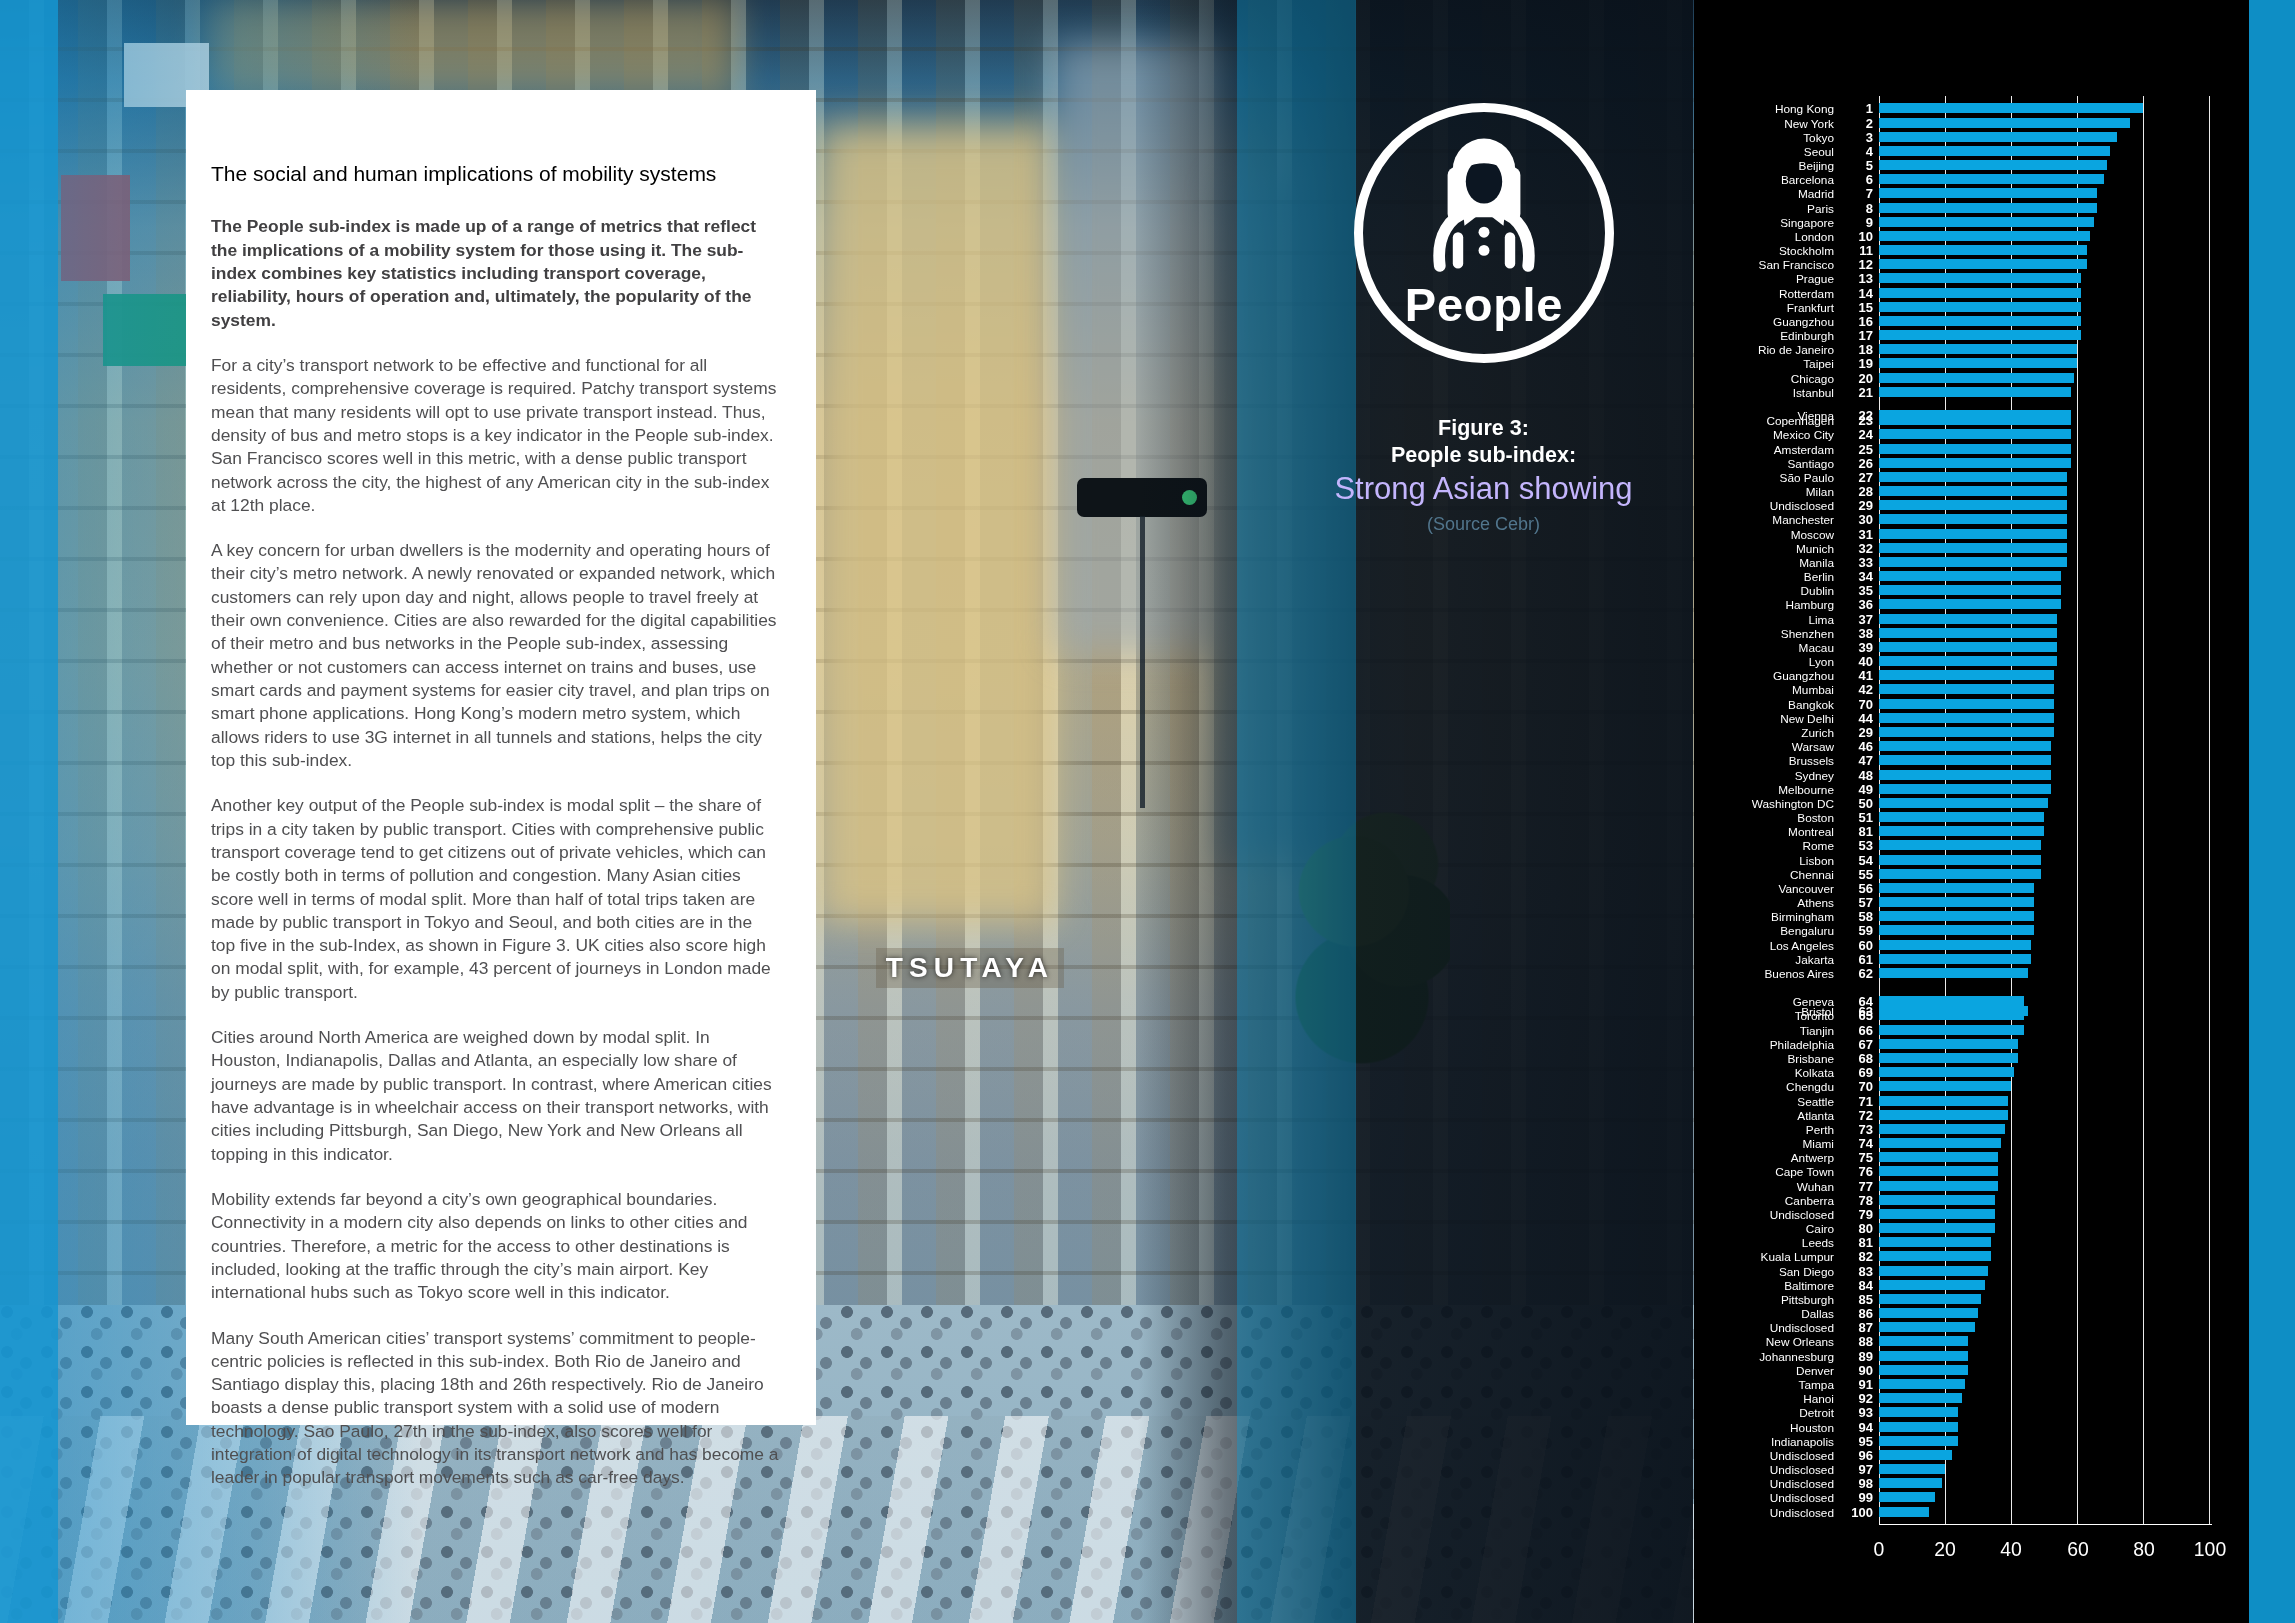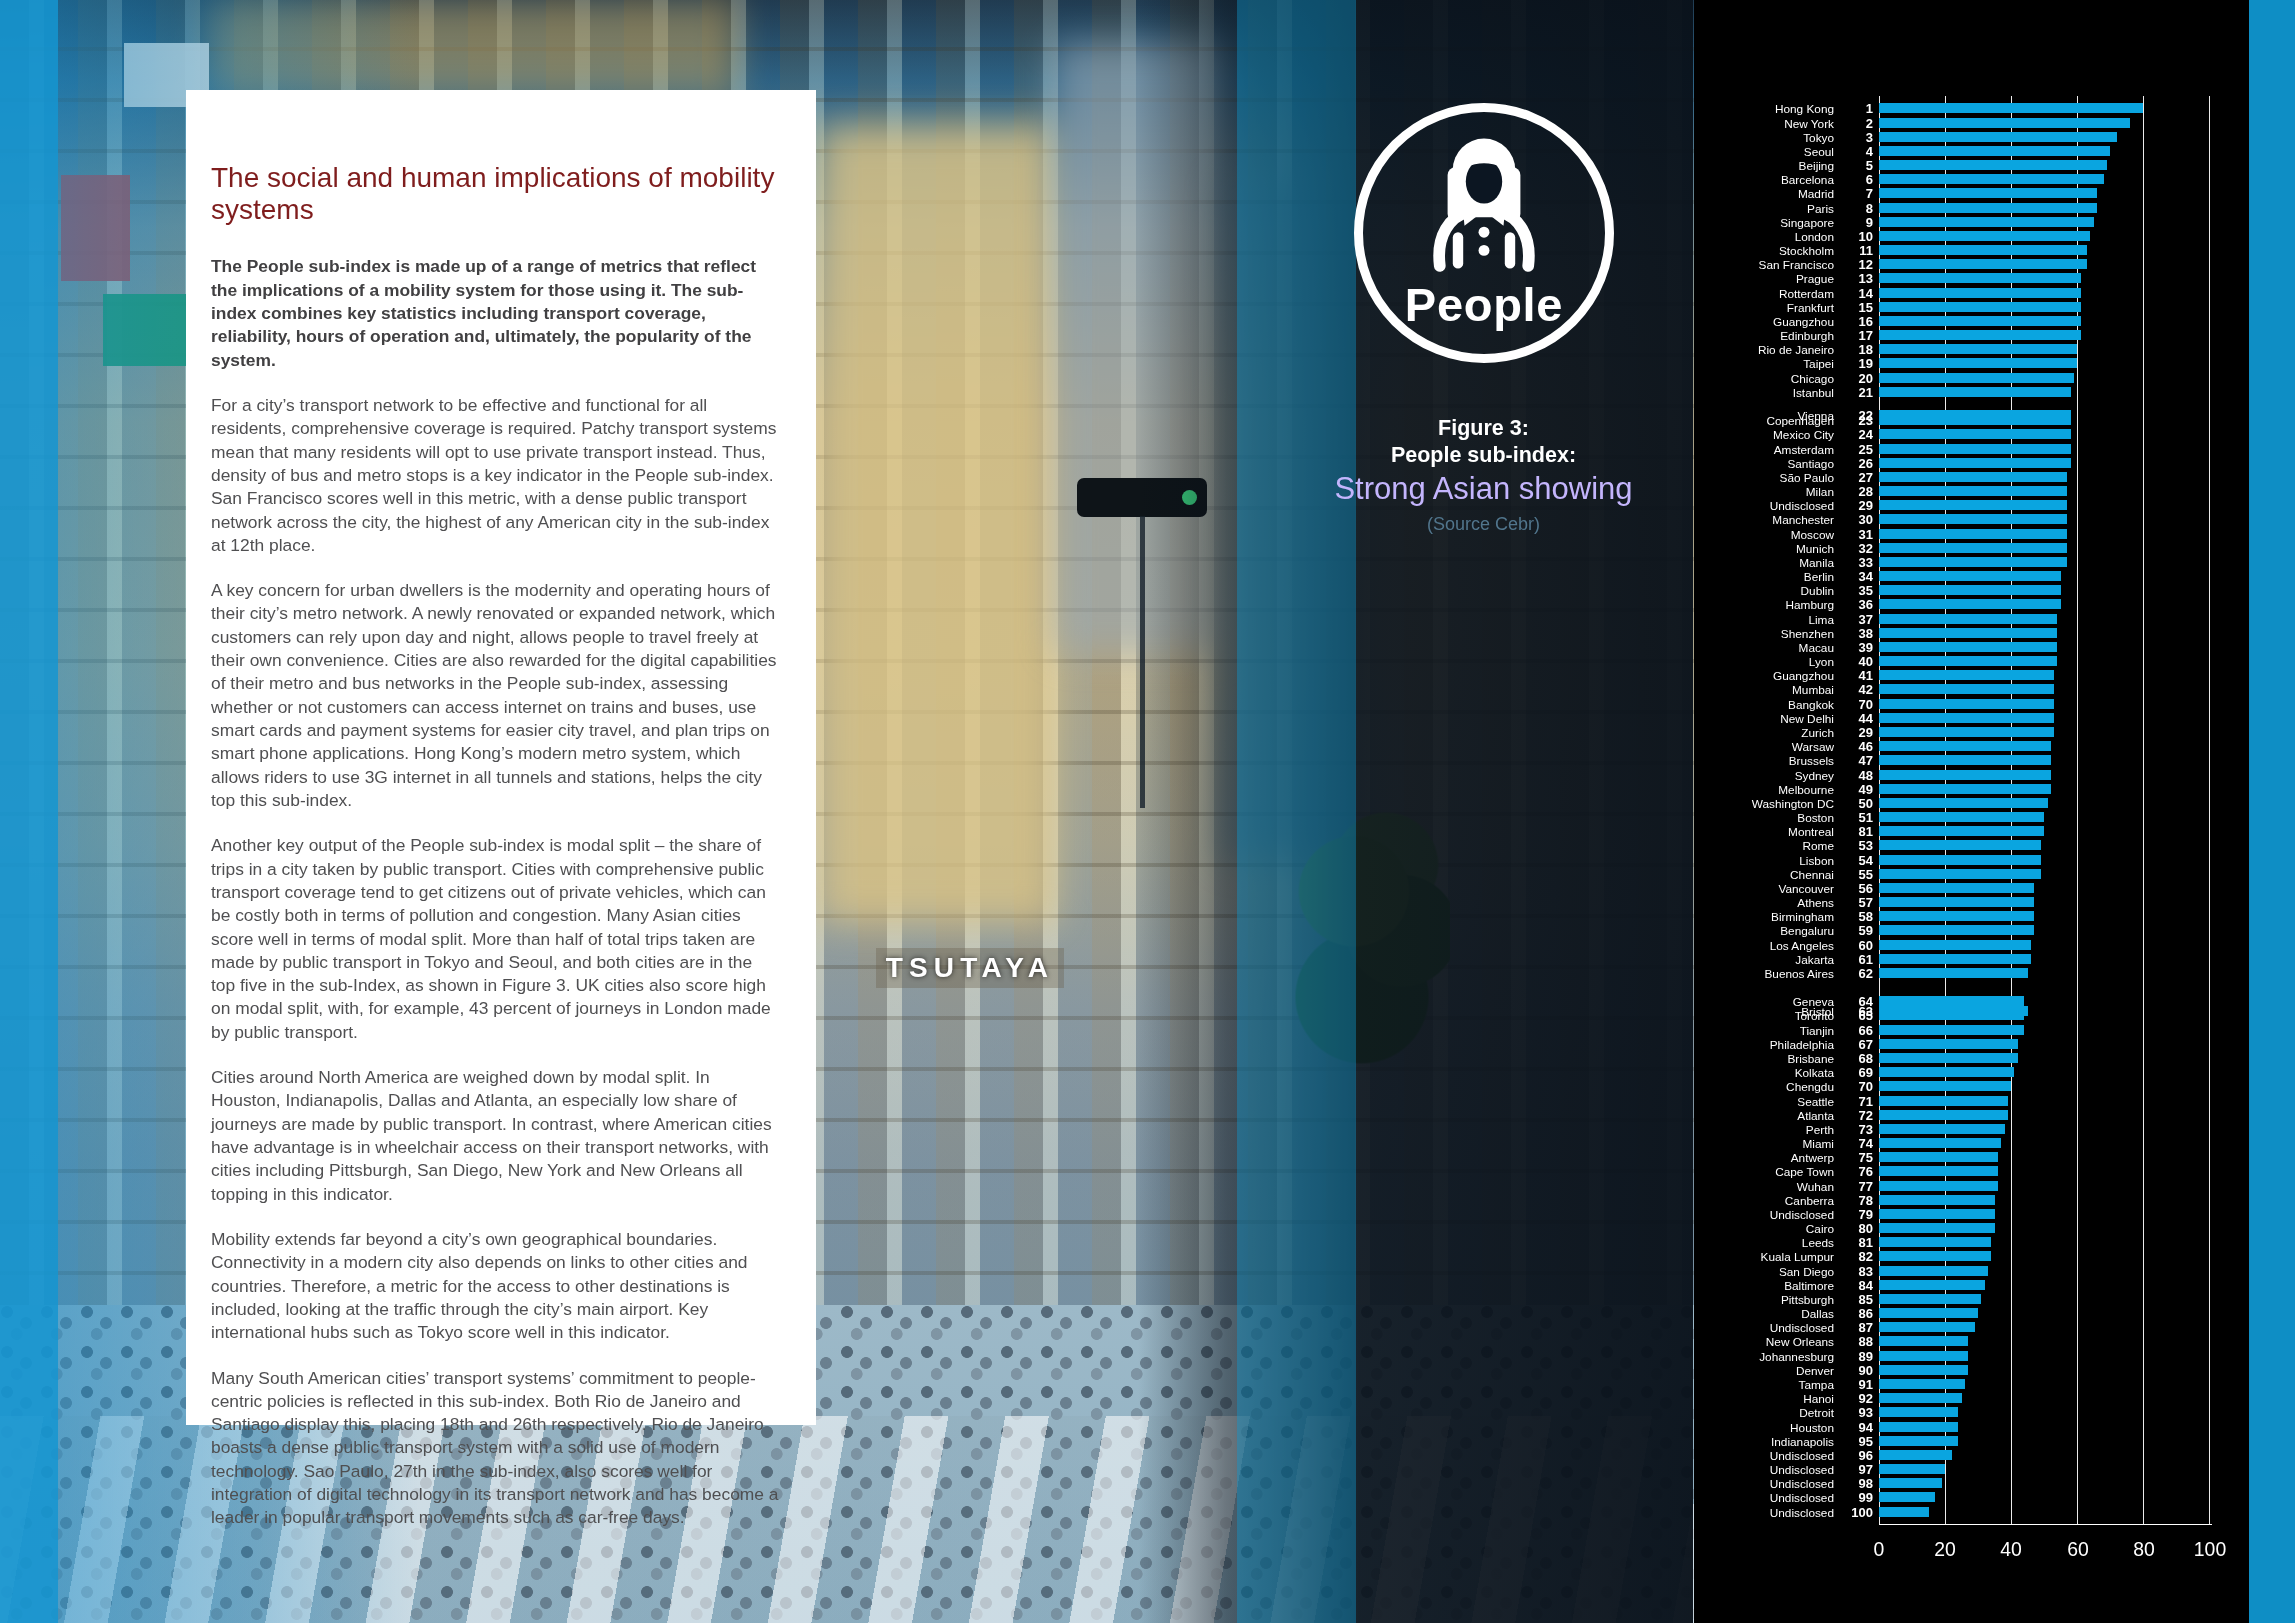--- a/index.html
+++ b/index.html
@@ -46,21 +46,21 @@
     background:linear-gradient(90deg,rgba(8,15,23,0) 0%,rgba(8,15,23,.5) 16%,rgba(9,17,26,.9) 40%,rgba(9,17,26,.96) 100%);}
   #cyan-band{position:absolute;left:1237px;top:0;width:119px;height:1624px;background:rgba(14,152,208,.42);}
   #photo-sign-tsutaya{position:absolute;left:876px;top:948px;padding:4.2px 9.7px;background:rgba(105,95,75,.35);
     color:#fff;font-size:28px;font-weight:bold;letter-spacing:6.2px;text-shadow:0 0 4.9px rgba(35,35,35,.95);}
   
   #panel{position:absolute;left:186px;top:90px;width:630px;height:1335px;background:#fff;
     box-sizing:border-box;padding:53px 37px 0 25px;}
   #headline{font-size:32px;line-height:1.05;letter-spacing:0.3px;}
   #headline .num{color:#29a9de;font-weight:400;}
   #headline .ttl{color:#29a9de;font-weight:bold;}
-  #subtitle{margin-top:19.4px;font-size:28px;color:#7f1d1d;}
+  #subtitle{margin-top:19.4px;font-size:21px;color:#000000;}
   #lead{margin-top:29px;font-size:17.4px;line-height:1.34;font-weight:bold;color:#414042;}
   .para{margin-top:22px;font-size:17.4px;line-height:1.34;color:#4f4f51;}
   
   #badge{position:absolute;left:1354px;top:103px;width:260px;height:260px;box-sizing:border-box;
     border:9px solid #fff;border-radius:50%;}
   #badge svg{position:absolute;left:43px;top:11px;}
   #badge-label{position:absolute;left:0;bottom:22px;width:100%;text-align:center;
     color:#fff;font-size:47px;font-weight:bold;letter-spacing:0.7px;}
   #fig-caption{position:absolute;left:1324px;top:415px;width:319px;text-align:center;}
   #fig-caption .cap1,#fig-caption .cap2{color:#fff;font-size:21.5px;font-weight:bold;line-height:1.26;}

